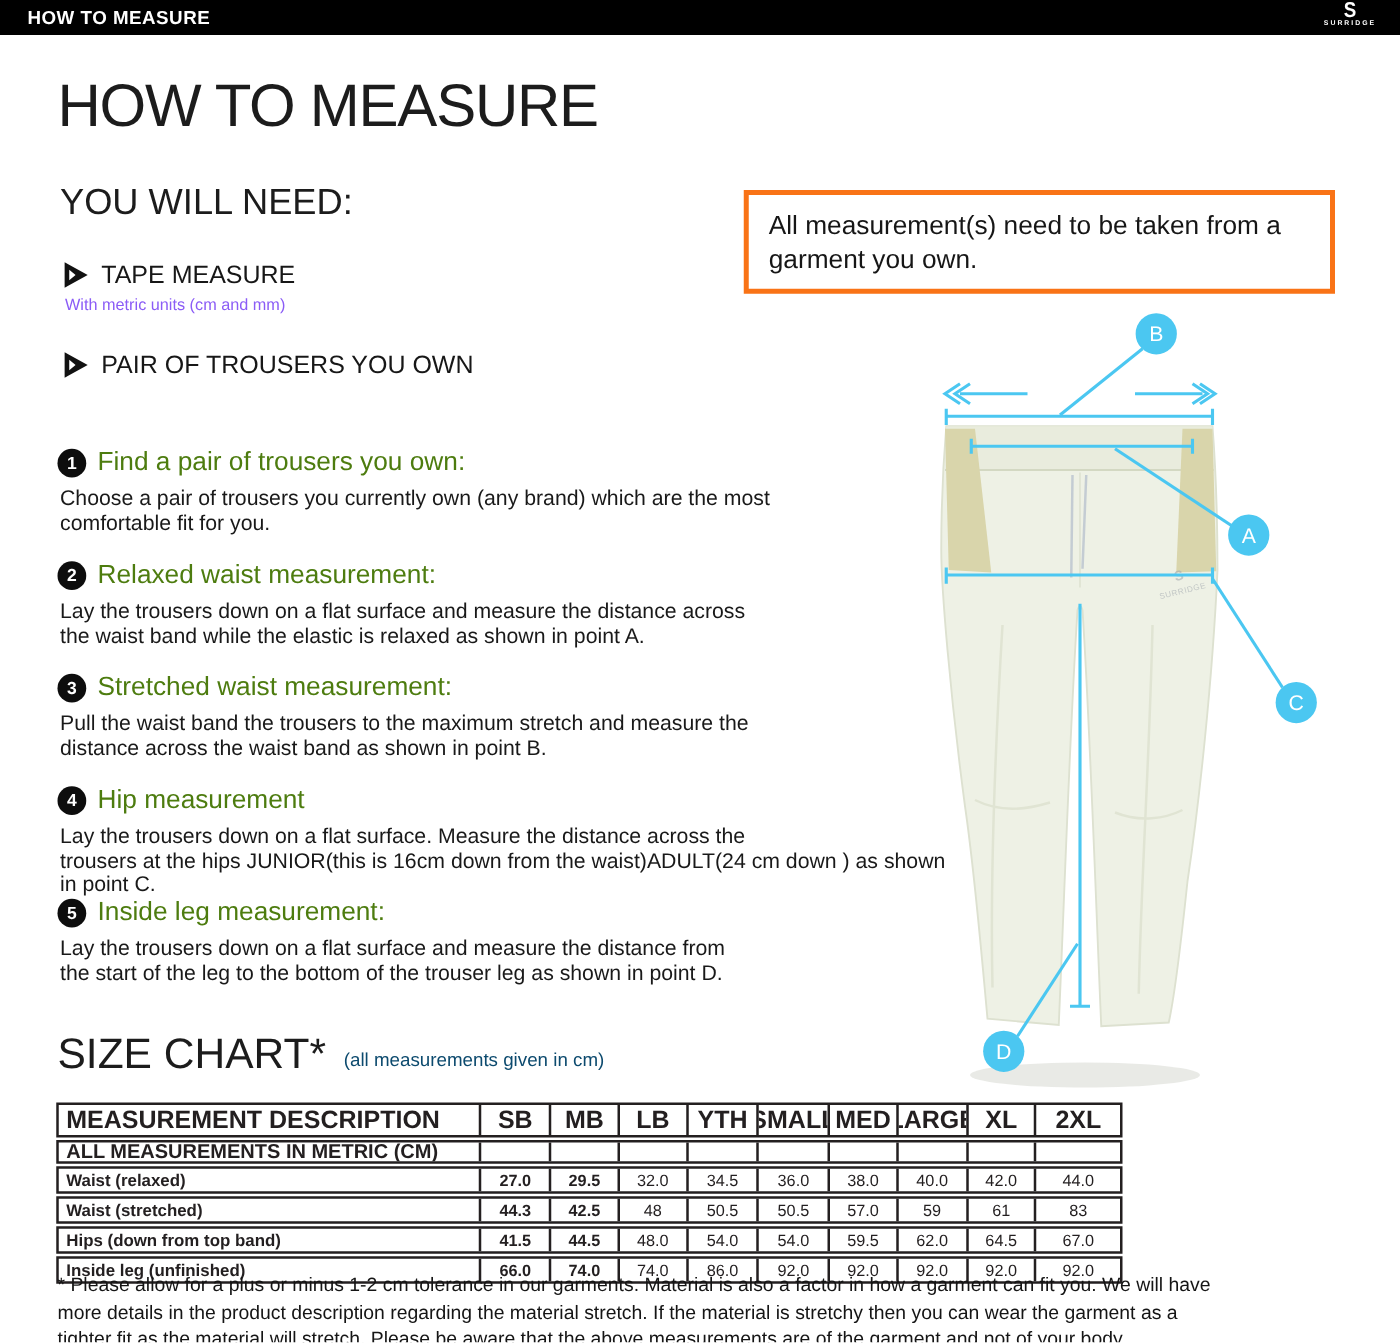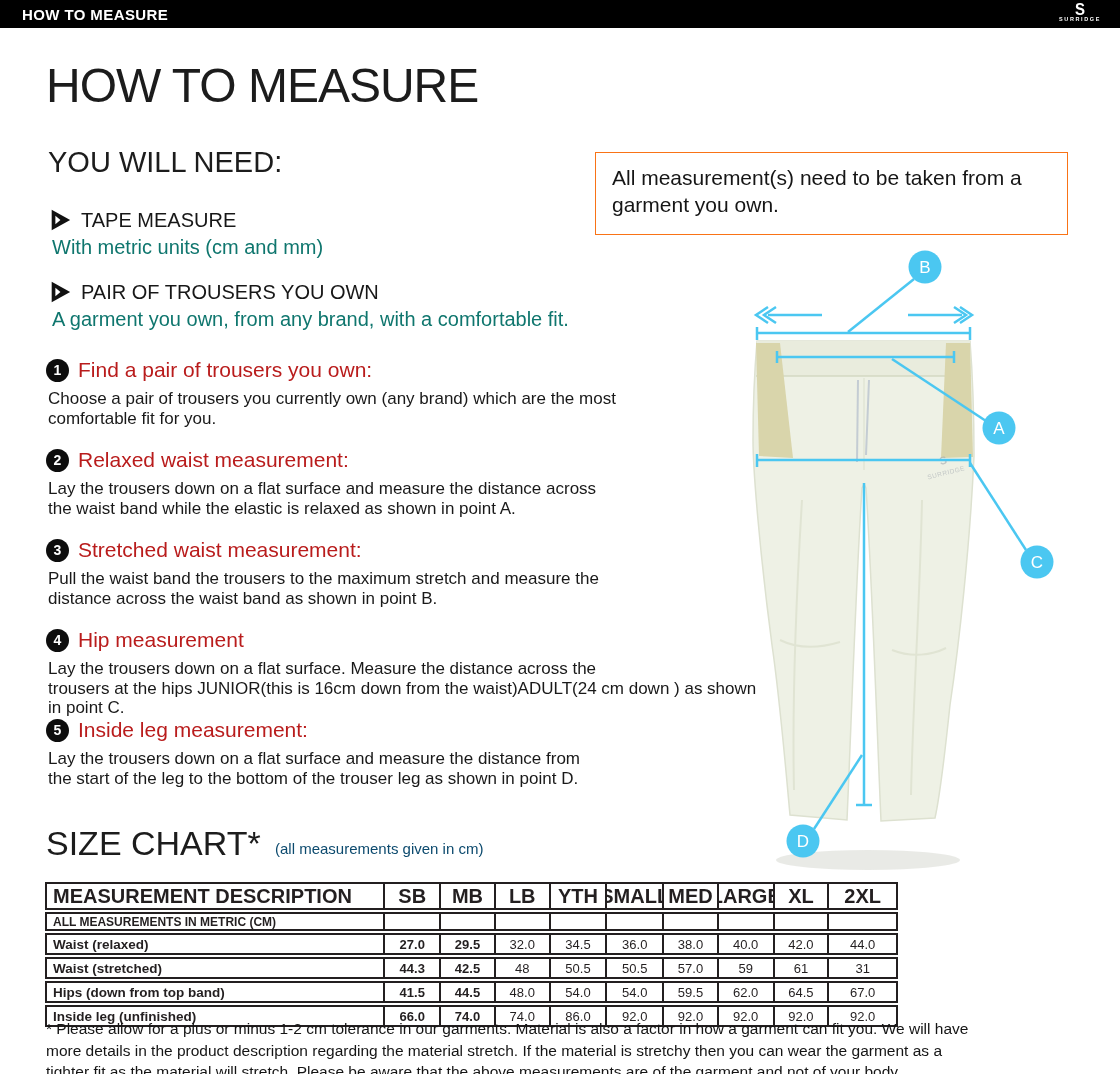--- a/index.html
+++ b/index.html
@@ -17,50 +17,50 @@
   h1.page-title { position:absolute; left:46px; top:58px; font-size:48px; font-weight:400; letter-spacing:-1px; color:#1c1c1c; }
 
   
   .need-heading { position:absolute; left:48px; top:146px; font-size:29px; font-weight:400; color:#1c1c1c; }
   .need-item { position:absolute; left:48px; }
   .need-item.first { top:208px; }
   .need-item.second { top:280px; }
   .need-title-row { display:flex; align-items:center; gap:9px; }
   .need-title-row .tri { width:24px; height:24px; flex:0 0 auto; }
   .need-title { font-size:20px; font-weight:400; color:#171717; }
-  .need-desc { font-size:20px; color:#0f766e; margin-top:4px; margin-left:4px; }
-
-  
-  .notice-box { position:absolute; left:595px; top:152px; width:473px; height:83px; border:1px solid #f97316; padding:11px 16px; }
+  .need-desc { font-size:13px; color:#8b5cf6; margin-top:4px; margin-left:4px; }
+
+  
+  .notice-box { position:absolute; left:595px; top:152px; width:473px; height:83px; border:4px solid #f97316; padding:11px 16px; }
   .notice-text { font-size:21px; line-height:27px; color:#161616; }
 
   
   .step { position:absolute; left:46px; width:720px; }
   .step-head { display:flex; align-items:center; gap:9px; }
   .badge { display:inline-flex; width:23px; height:23px; border-radius:50%; background:#0d0d0d; color:#fff;
            font-size:14px; font-weight:700; align-items:center; justify-content:center; flex:0 0 auto; }
-  .step-title { font-size:21px; font-weight:400; color:#b91c1c; }
+  .step-title { font-size:21px; font-weight:400; color:#4d7c0f; }
   .step-body { margin-top:7px; margin-left:2px; font-size:17px; line-height:19.5px; color:#191919; white-space:pre-line; }
 
   
   .diagram { position:absolute; left:680px; top:235px; width:440px; height:660px; }
   .diagram text.pt { font-family:"Liberation Sans", sans-serif; font-size:17px; fill:#fff; text-anchor:middle; }
   .diagram .wm { font-family:"Liberation Sans", sans-serif; fill:#a4aab0; text-anchor:middle; }
 
   
   .sc-heading { position:absolute; left:46px; top:824px; font-size:34px; font-weight:400; color:#1c1c1c; }
   .sc-subheading { position:absolute; left:255px; top:840px; font-size:15px; color:#0c4a6e;margin-left:20px; }
   .sc-table { position:absolute; left:45px; top:882px; width:853px; }
   .sc-row { display:flex; border:2px solid #231f20; margin-bottom:2px; background:#fff; }
   .sc-cell { border-right:2px solid #231f20; display:flex; align-items:center; justify-content:center;
              font-size:13px; color:#231f20; overflow:hidden; }
   .sc-cell:last-child { border-right:none; }
   .sc-cell.desc { justify-content:flex-start; padding-left:6px; }
   .sc-header .sc-cell { height:24px; font-size:20px; font-weight:700; }
-  .sc-metric .sc-cell { height:15px; font-size:12px; font-weight:700; }
+  .sc-metric .sc-cell { height:15px; font-size:16px; font-weight:700; }
   .sc-data .sc-cell { height:18px; }
   .sc-data .sc-cell.desc { font-weight:700; font-size:13.5px; }
   .sc-cell.bold { font-weight:700; }
   .w-desc{width:340px;} .w-sb{width:56px;} .w-mb{width:55px;} .w-lb{width:55px;} .w-yth{width:57px;}
   .w-sm{width:57px;} .w-med{width:55px;} .w-lg{width:56px;} .w-xl{width:55px;} .w-2xl{width:67px; border-right:none;}
 
   .footnote { position:absolute; left:46px; top:1018px; width:1040px; font-size:15.5px; line-height:21.5px;
               color:#151515; white-space:pre-line; }
 </style>
 </head>
@@ -92,21 +92,20 @@
   </div>
 
   <div class="need-item second">
     <div class="need-title-row">
       <svg class="tri" viewBox="0 0 26 26">
         <polygon points="4,2 24,13 4,24" fill="#111"></polygon>
         <polygon points="8,8.5 13.5,13 8,17.5" fill="#fff"></polygon>
       </svg>
       <span class="need-title">PAIR OF TROUSERS YOU OWN</span>
     </div>
-    <div class="need-desc">A garment you own, from any brand, with a comfortable fit.</div>
   </div>
 
   <div class="notice-box">
     <p class="notice-text">All measurement(s) need to be taken from a garment you own.</p>
   </div>
 
   <div class="step" style="top:358px">
     <div class="step-head">
       <span class="badge">1</span>
       <span class="step-title">Find a pair of trousers you own:</span>
@@ -263,21 +262,21 @@
     <div class="sc-row sc-data">
       <div class="sc-cell desc w-desc">Waist (stretched)</div>
       <div class="sc-cell bold w-sb">44.3</div>
       <div class="sc-cell bold w-mb">42.5</div>
       <div class="sc-cell w-lb">48</div>
       <div class="sc-cell w-yth">50.5</div>
       <div class="sc-cell w-sm">50.5</div>
       <div class="sc-cell w-med">57.0</div>
       <div class="sc-cell w-lg">59</div>
       <div class="sc-cell w-xl">61</div>
-      <div class="sc-cell w-2xl">31</div>
+      <div class="sc-cell w-2xl">83</div>
     </div>
 
     <div class="sc-row sc-data">
       <div class="sc-cell desc w-desc">Hips (down from top band)</div>
       <div class="sc-cell bold w-sb">41.5</div>
       <div class="sc-cell bold w-mb">44.5</div>
       <div class="sc-cell w-lb">48.0</div>
       <div class="sc-cell w-yth">54.0</div>
       <div class="sc-cell w-sm">54.0</div>
       <div class="sc-cell w-med">59.5</div>

